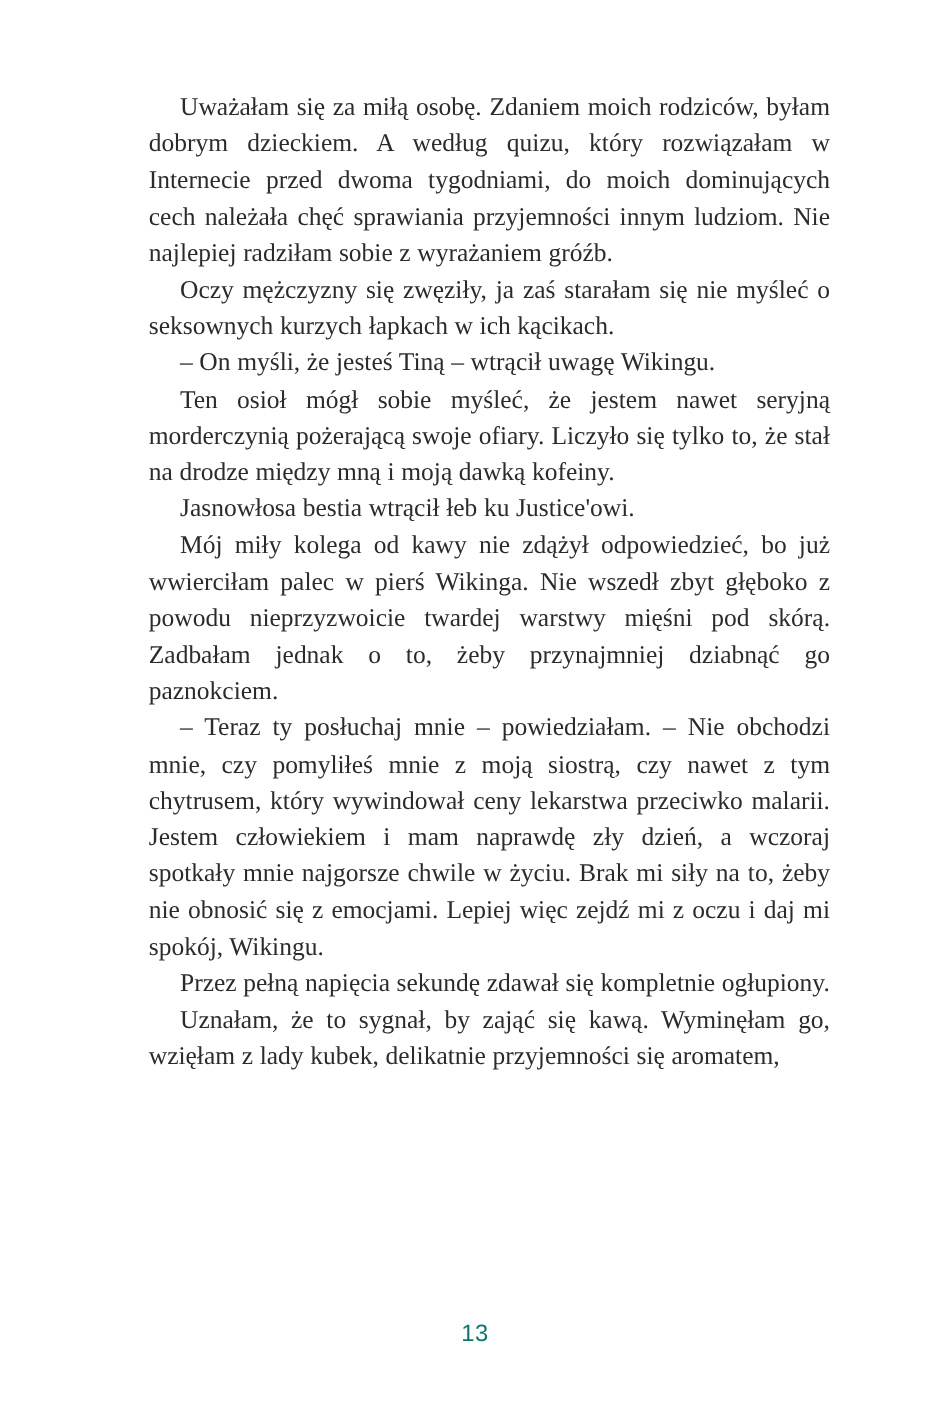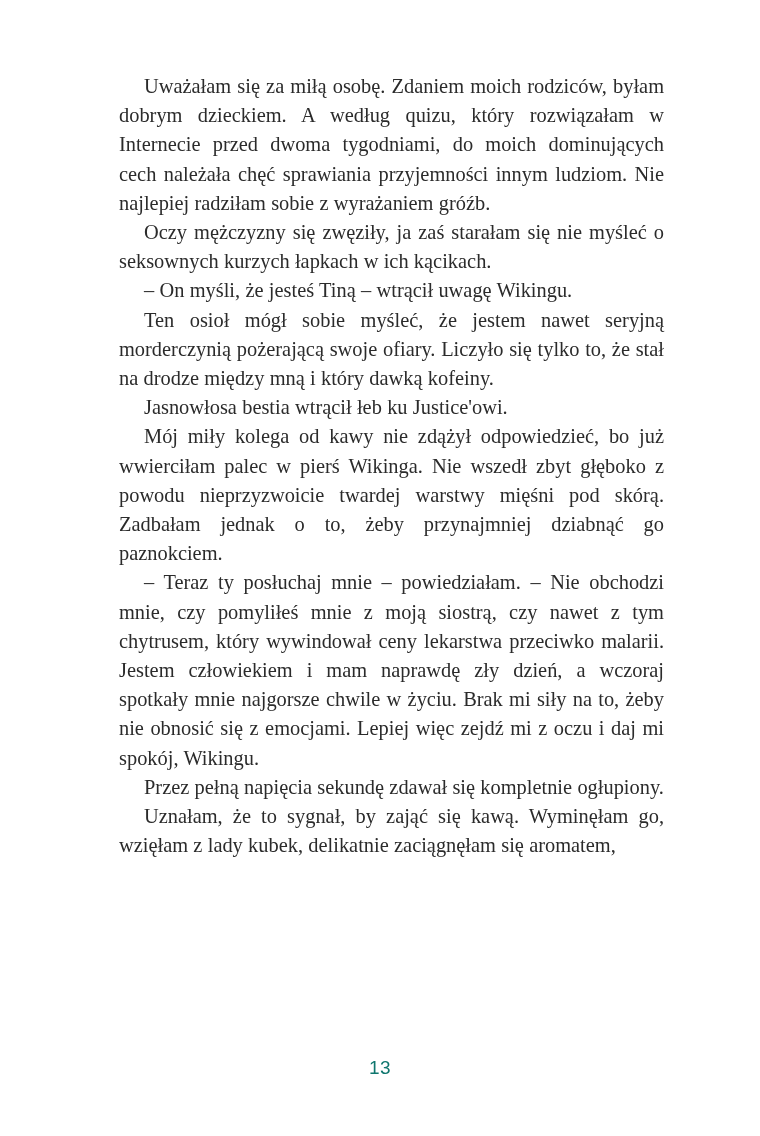--- a/index.html
+++ b/index.html
@@ -63,23 +63,23 @@
 </style>
 </head>
 <body>
 
 <div class="page">
 
   <div class="text-block">
     <p class="para">Uważałam się za miłą osobę. Zdaniem moich rodziców, byłam dobrym dzieckiem. A według quizu, który rozwiązałam w Internecie przed dwoma tygodniami, do moich dominujących cech należała chęć sprawiania przyjemności innym ludziom. Nie najlepiej radziłam sobie z wyrażaniem gróźb.</p>
     <p class="para">Oczy mężczyzny się zwęziły, ja zaś starałam się nie myśleć o seksownych kurzych łapkach w ich kącikach.</p>
     <p class="para">– On myśli, że jesteś Tiną – wtrącił uwagę Wikingu.</p>
-    <p class="para">Ten osioł mógł sobie myśleć, że jestem nawet seryjną morderczynią pożerającą swoje ofiary. Liczyło się tylko to, że stał na drodze między mną i który dawką kofeiny.</p>
+    <p class="para">Ten osioł mógł sobie myśleć, że jestem nawet seryjną morderczynią pożerającą swoje ofiary. Liczyło się tylko to, że stał na drodze między mną i moją dawką kofeiny.</p>
     <p class="para">Jasnowłosa bestia wtrącił łeb ku Justice'owi.</p>
     <p class="para">Mój miły kolega od kawy nie zdążył odpowiedzieć, bo już wwierciłam palec w pierś Wikinga. Nie wszedł zbyt głęboko z powodu nieprzyzwoicie twardej warstwy mięśni pod skórą. Zadbałam jednak o to, żeby przynajmniej dziabnąć go paznokciem.</p>
     <p class="para">– Teraz ty posłuchaj mnie – powiedziałam. – Nie obchodzi mnie, czy pomyliłeś mnie z moją siostrą, czy nawet z tym chytrusem, który wywindował ceny lekarstwa przeciwko malarii. Jestem człowiekiem i mam naprawdę zły dzień, a wczoraj spotkały mnie najgorsze chwile w życiu. Brak mi siły na to, żeby nie obnosić się z emocjami. Lepiej więc zejdź mi z oczu i daj mi spokój, Wikingu.</p>
     <p class="para">Przez pełną napięcia sekundę zdawał się kompletnie ogłupiony.</p>
-    <p class="para">Uznałam, że to sygnał, by zająć się kawą. Wyminęłam go, wzięłam z lady kubek, delikatnie zaciągnęłam się aromatem,</p>
+    <p class="para">Uznałam, że to sygnał, by zająć się kawą. Wyminęłam go, wzięłam z lady kubek, delikatnie przyjemności się aromatem,</p>
   </div>
 
   <div class="page-number">13</div>
 
 </div>
 
 </body></html>

